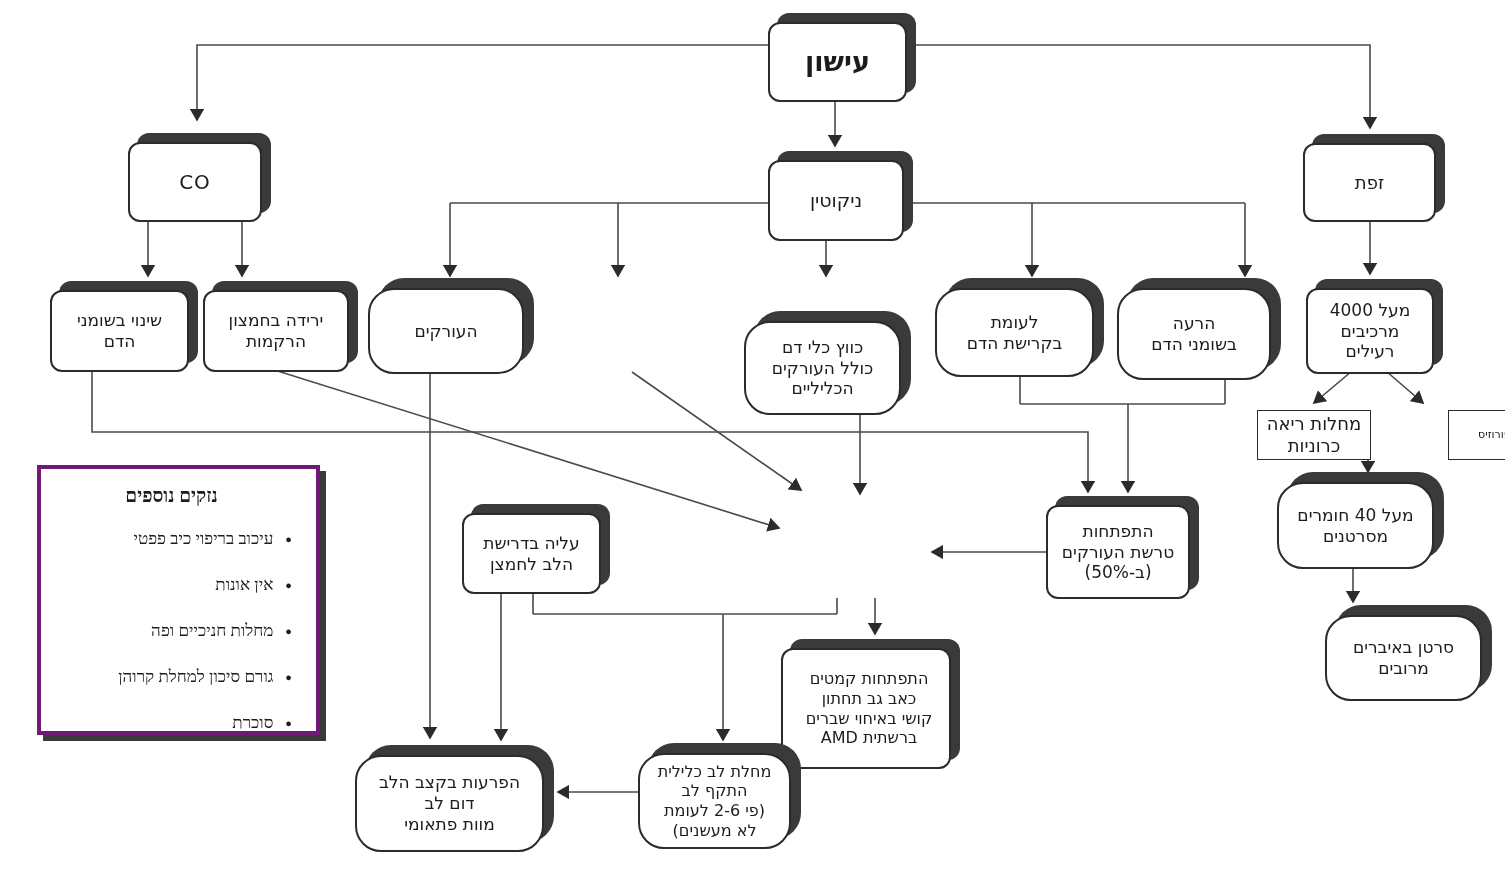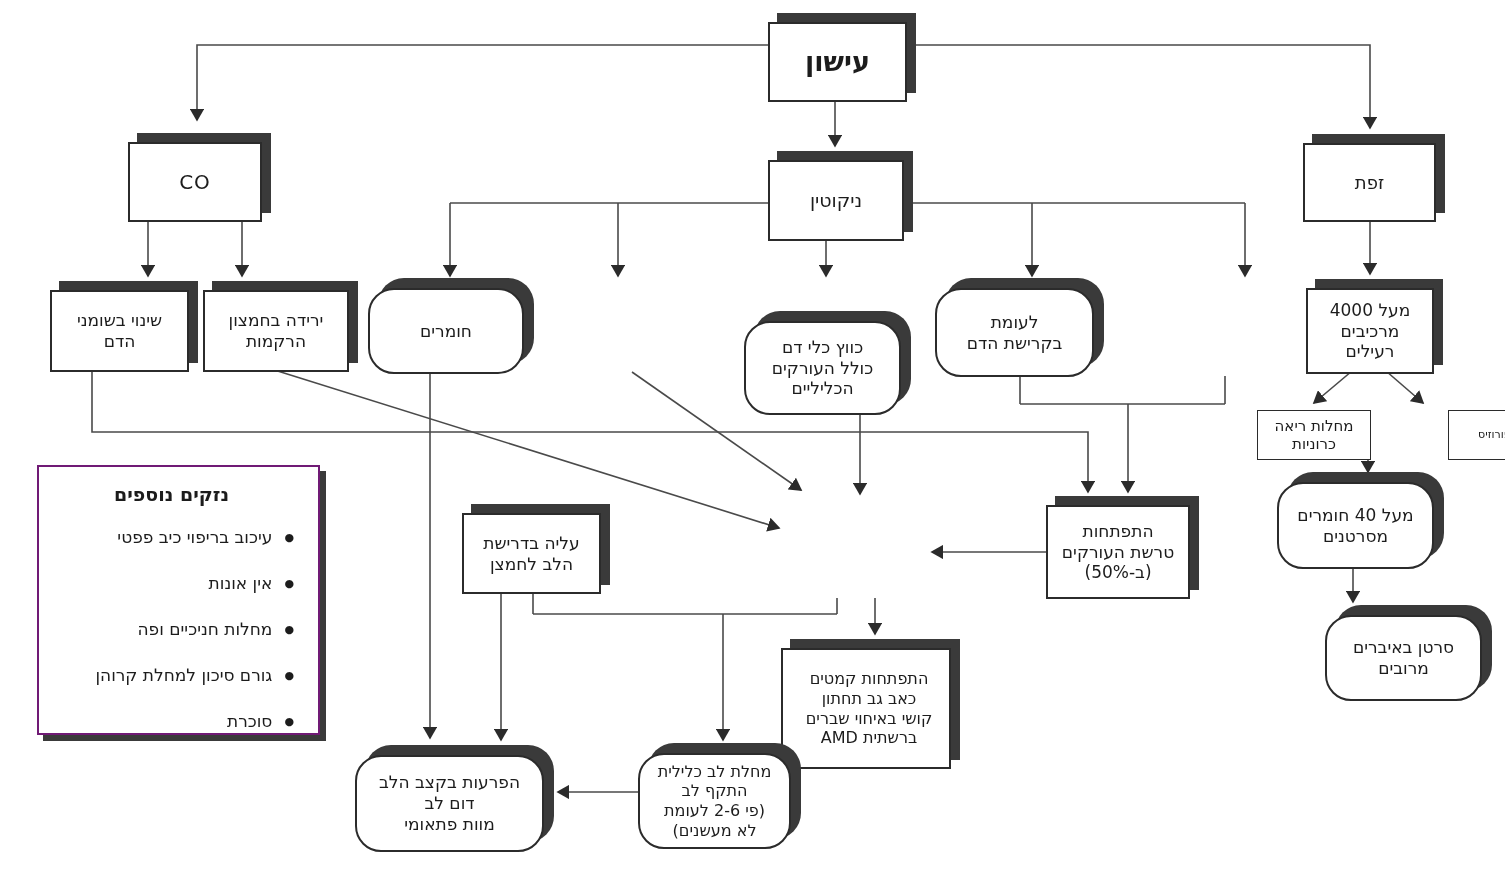--- a/index.html
+++ b/index.html
@@ -6,23 +6,23 @@
   #canvas{
     position:relative;width:1505px;height:875px;background:#ffffff;overflow:hidden;
     font-family:"DejaVu Sans",sans-serif;color:#1c1c1c;direction:rtl;
   }
   svg.wires{position:absolute;left:0;top:0;z-index:1;}
   .node{
     position:absolute;z-index:2;background:#ffffff;border:2px solid #2b2b2b;
     display:flex;align-items:center;justify-content:center;text-align:center;
     font-size:17px;line-height:1.22;white-space:pre-line;direction:rtl;
   }
-  .rect{box-shadow:9px -9px 0 0 #3a3a3a;}
+  .rect{box-shadow:9px -9px 0 0 #3a3a3a;border-radius:12px;}
   .round{border-radius:26px;box-shadow:10px -10px 0 0 #3a3a3a;}
-  .plain{border:1.5px solid #2b2b2b;box-shadow:none;font-size:15px;}
+  .plain{border:1.5px solid #2b2b2b;box-shadow:none;font-size:18px;}
   
   #n-smoking{left:768px;top:22px;width:135px;height:76px;font-size:27px;font-weight:bold;}
   #n-co{left:128px;top:142px;width:130px;height:76px;font-size:20px;letter-spacing:1px;}
   #n-nicotine{left:768px;top:160px;width:132px;height:77px;font-size:19px;}
   #n-tar{left:1303px;top:143px;width:129px;height:75px;font-size:18px;}
   #n-lipid-change{left:38px;top:290px;width:135px;height:78px;margin-left:12px;}
   #n-tissue-oxygen-drop{left:203px;top:290px;width:142px;height:78px;}
   #n-adrenaline{left:368px;top:288px;width:152px;height:82px;}
   #n-heart-rate-up{left:556px;top:290px;width:162px;height:82px;}
   #n-vessel-constriction{left:744px;top:285px;width:153px;height:90px;margin-top:36px;}
@@ -35,22 +35,22 @@
   #n-multi-organ-cancer{left:1277px;top:615px;width:153px;height:82px;margin-left:48px;}
   #n-oxygen-demand-up{left:462px;top:513px;width:135px;height:77px;}
   #n-oxygen-supply-drop{left:788px;top:505px;width:130px;height:93px;}
   #n-atherosclerosis{left:1046px;top:505px;width:140px;height:90px;}
   #n-wrinkles{left:781px;top:648px;width:160px;height:117px;font-size:16px;padding-left:6px;}
   #n-coronary{left:638px;top:753px;width:149px;height:92px;font-size:16px;}
   #n-arrhythmia{left:355px;top:755px;width:185px;height:93px;}
   
   #side-panel{
     position:absolute;z-index:2;left:37px;top:465px;width:283px;height:270px;
-    background:#fff;border:2px solid #701a75;box-shadow:6px 6px 0 0 #3a3a3a;
-    direction:rtl;box-sizing:border-box;padding:16px 24px 10px 10px;
+    background:#fff;border:4px solid #701a75;box-shadow:6px 6px 0 0 #3a3a3a;
+    direction:rtl;box-sizing:border-box;padding:16px 24px 10px 10px;font-family:Liberation Serif, serif;
   }
   #side-panel .panel-title{text-align:center;font-weight:bold;font-size:19px;margin-bottom:22px;}
   #side-panel .panel-item{display:flex;align-items:center;font-size:17px;margin-bottom:26px;}
   #side-panel .bullet{font-size:11px;margin-left:12px;color:#1c1c1c;}
 </style>
 </head>
 <body>
 
 <div id="canvas">
 
@@ -111,26 +111,28 @@
   </svg>
 
   <div class="node rect" id="n-smoking">עישון</div>
   <div class="node rect" id="n-co">CO</div>
   <div class="node rect" id="n-nicotine">ניקוטין</div>
   <div class="node rect" id="n-tar">זפת</div>
   <div class="node rect" id="n-lipid-change">שינוי בשומני
 הדם</div>
   <div class="node rect" id="n-tissue-oxygen-drop">ירידה בחמצון
 הרקמות</div>
-  <div class="node round" id="n-adrenaline">חומרים</div>
+  <div class="node round" id="n-adrenaline">העורקים</div>
   <div class="node round" id="n-vessel-constriction">כווץ כלי דם
 כולל העורקים
 הכליליים</div>
   <div class="node round" id="n-clotting-up">לעומת
 בקרישת הדם</div>
+  <div class="node round" id="n-blood-lipids-worse">הרעה
+בשומני הדם</div>
   <div class="node rect" id="n-toxic-components">מעל 4000
 מרכיבים
 רעילים</div>
   <div class="node plain" id="n-chronic-lung">מחלות ריאה
 כרוניות</div>
   <div class="node plain" id="n-osteoporosis">אוסטיאופורוזיס</div>
   <div class="node round" id="n-carcinogens">מעל 40 חומרים
 מסרטנים</div>
   <div class="node round" id="n-multi-organ-cancer">סרטן באיברים
 מרובים</div>

